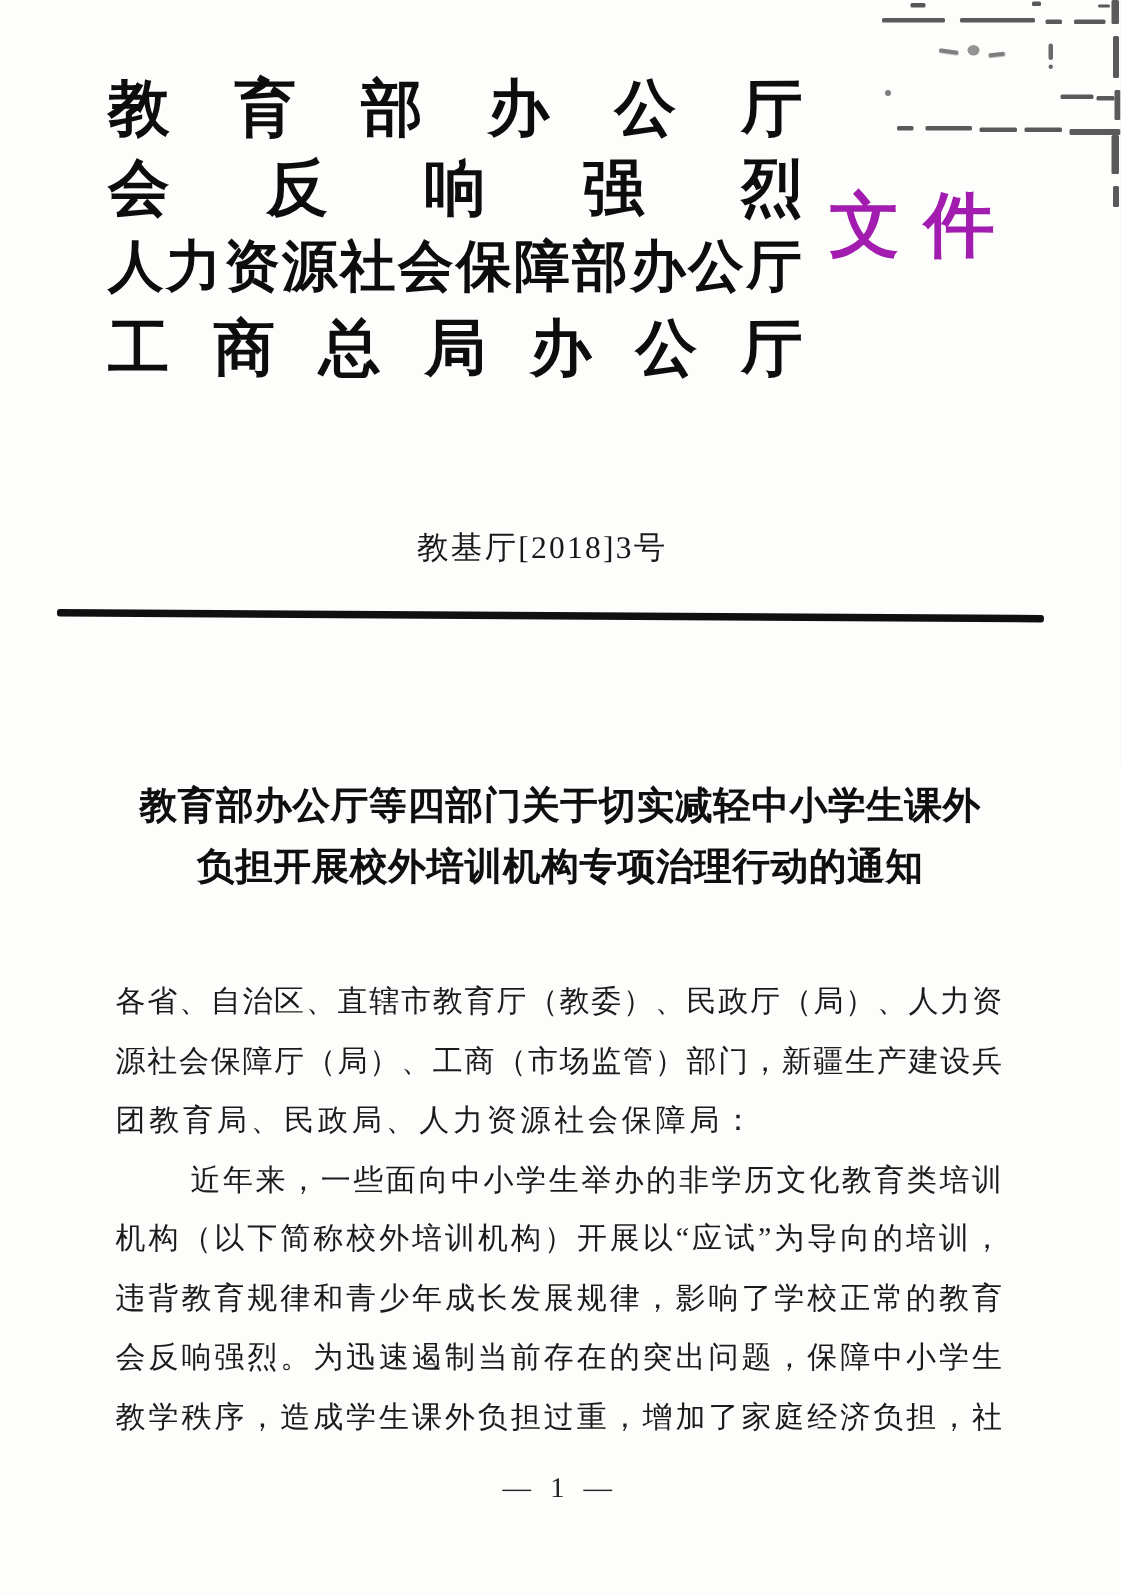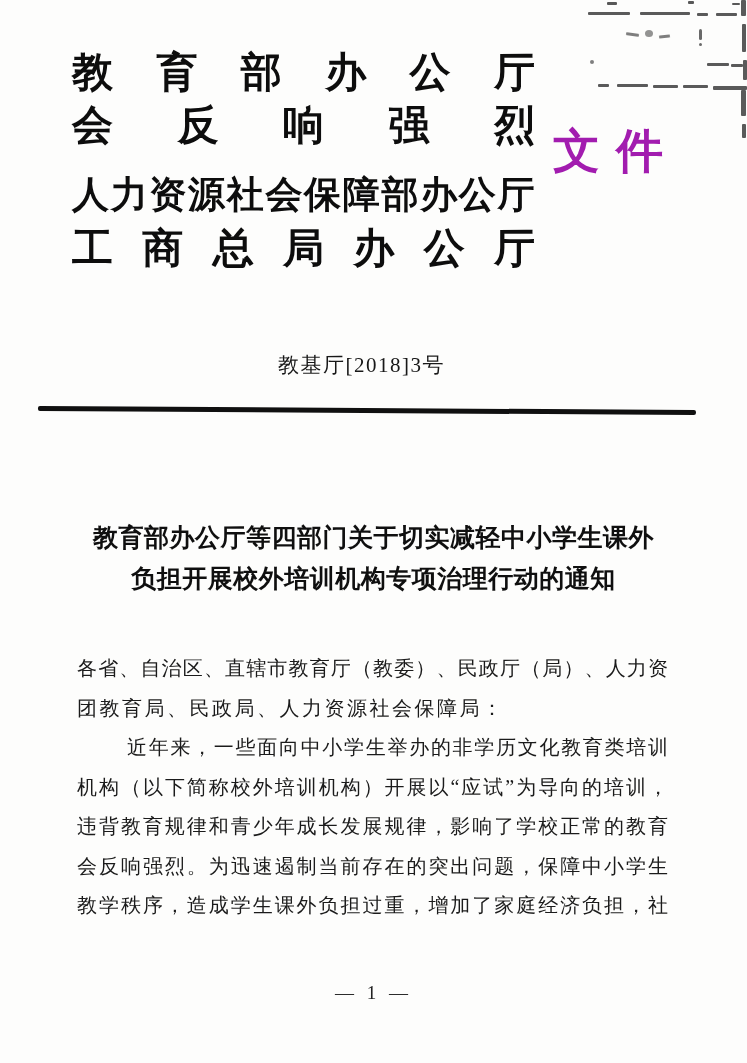--- a/index.html
+++ b/index.html
@@ -12,21 +12,21 @@
   
   .agency-block{
     position:absolute;left:72px;top:46px;width:463px;
     font-weight:700;color:#0d0d0d;
   }
   .agency{
     text-align:justify;text-align-last:justify;text-justify:inter-ideograph;
     white-space:nowrap;
   }
   .agency-0,.agency-1,.agency-3{font-size:41px;line-height:53px;}
-  .agency-2{font-size:37px;line-height:54px;letter-spacing:0.5px;margin-top:16px;}
+  .agency-2{font-size:37px;line-height:54px;letter-spacing:0.5px;}
   .doc-type-label{
     position:absolute;left:553px;top:128px;
     font-size:47px;line-height:47px;font-weight:700;color:#a21caf;
     letter-spacing:16px;white-space:nowrap;
   }
   
   .doc-number{
     position:absolute;top:352px;left:0;width:723px;text-align:center;
     font-size:21px;line-height:26px;letter-spacing:1.5px;color:#181818;
   }
@@ -104,20 +104,21 @@
 
   <div class="red-head-rule"></div>
 
   <div class="title-block">
     <div>教育部办公厅等四部门关于切实减轻中小学生课外</div>
     <div>负担开展校外培训机构专项治理行动的通知</div>
   </div>
 
   <div class="body-block">
     <div class="bline">各省、自治区、直辖市教育厅（教委）、民政厅（局）、人力资</div>
+    <div class="bline">源社会保障厅（局）、工商（市场监管）部门，新疆生产建设兵</div>
     <div class="bline plain">团教育局、民政局、人力资源社会保障局：</div>
     <div class="bline indent">近年来，一些面向中小学生举办的非学历文化教育类培训</div>
     <div class="bline">机构（以下简称校外培训机构）开展以“应试”为导向的培训，</div>
     <div class="bline">违背教育规律和青少年成长发展规律，影响了学校正常的教育</div>
     <div class="bline">会反响强烈。为迅速遏制当前存在的突出问题，保障中小学生</div>
     <div class="bline">教学秩序，造成学生课外负担过重，增加了家庭经济负担，社</div>
   </div>
 
   <div class="page-number">— 1 —</div>
 

